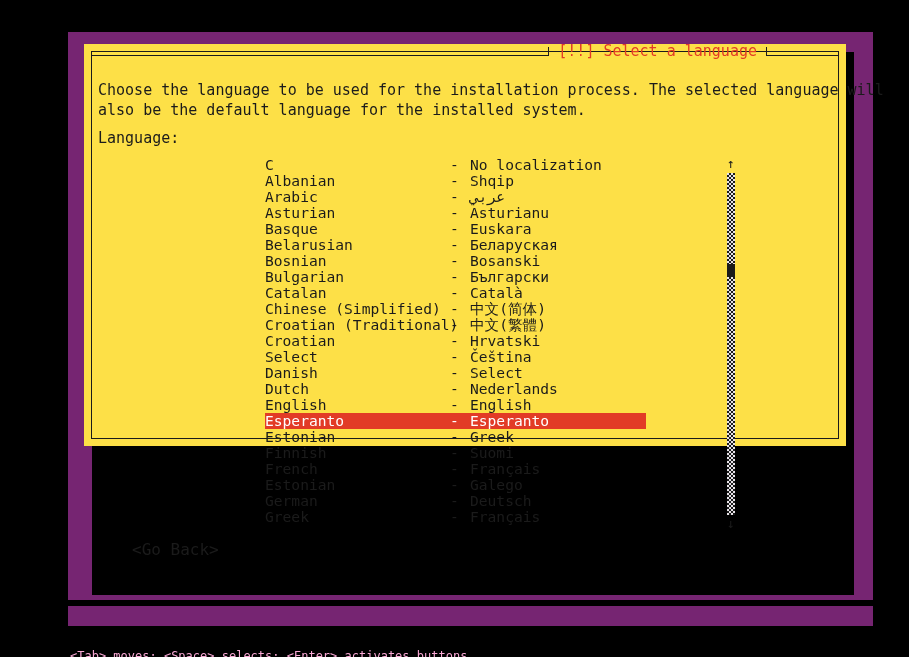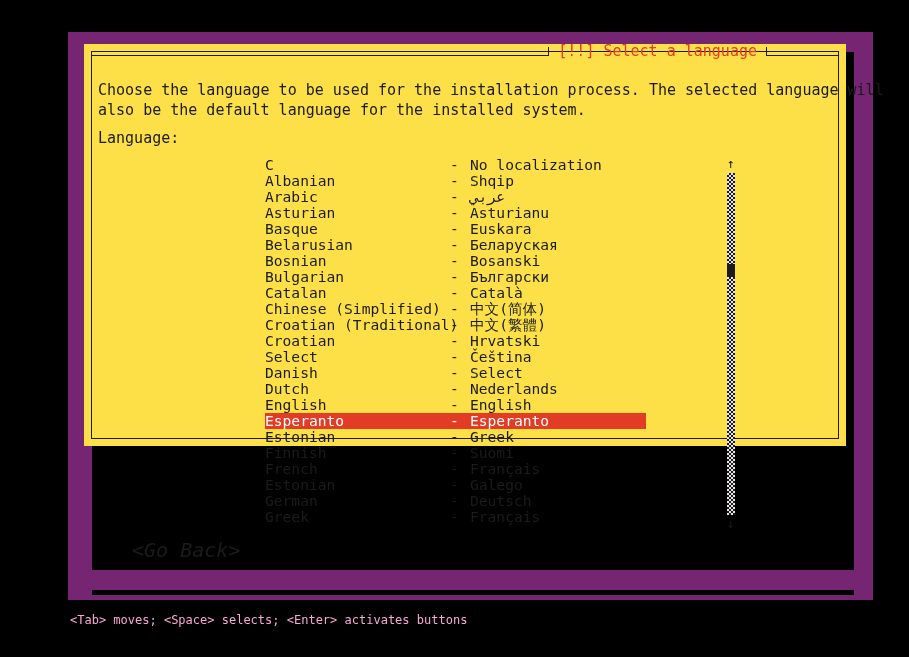--- a/index.html
+++ b/index.html
@@ -171,32 +171,31 @@
     width: 8px;
     height: 13px;
     background: #1b1b1b;
   }
 
   
   #go-back {
     position: absolute;
     left: 48px;
     top: 497px;
-    font-size: 20px;
+    font-size: 16px;
     line-height: 18px;
     color: #1b1b1b;
     white-space: pre;
-    font-style: italic;
   }
 
   
   #statusbar {
     position: absolute;
     left: 68px;
-    top: 570px;
+    top: 606px;
     width: 805px;
     height: 20px;
     background: #762572;
     color: #f9a8d4;
     font-size: 12px;
     line-height: 20px;
     white-space: pre;
   }
   #statusbar-text {
     padding-left: 2px;

